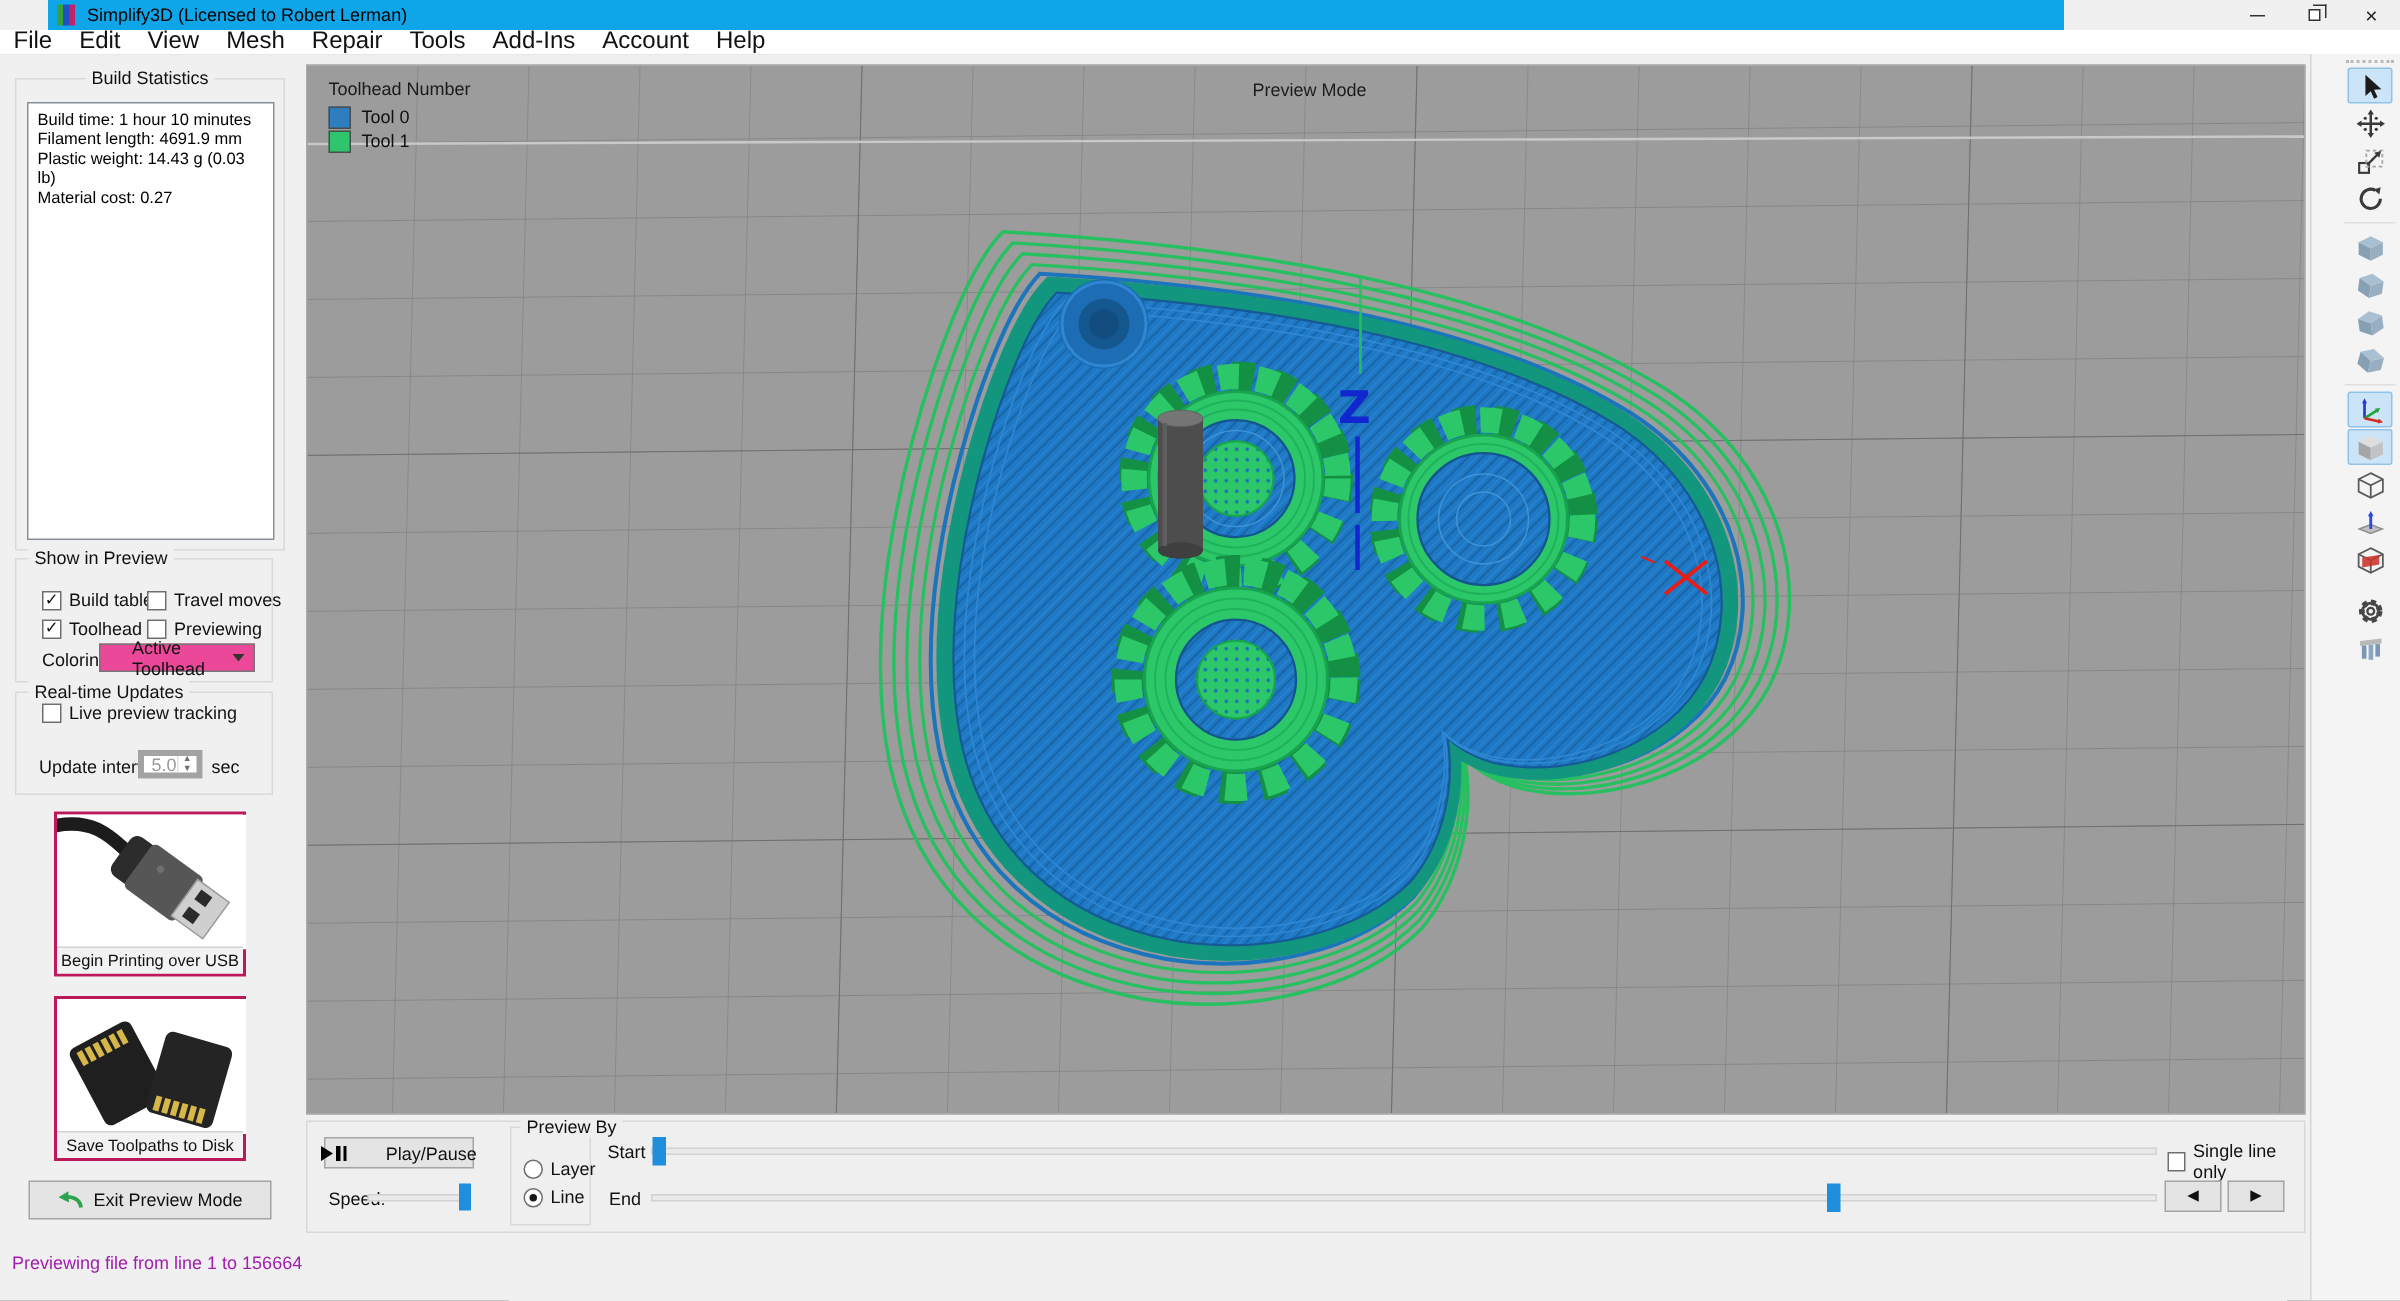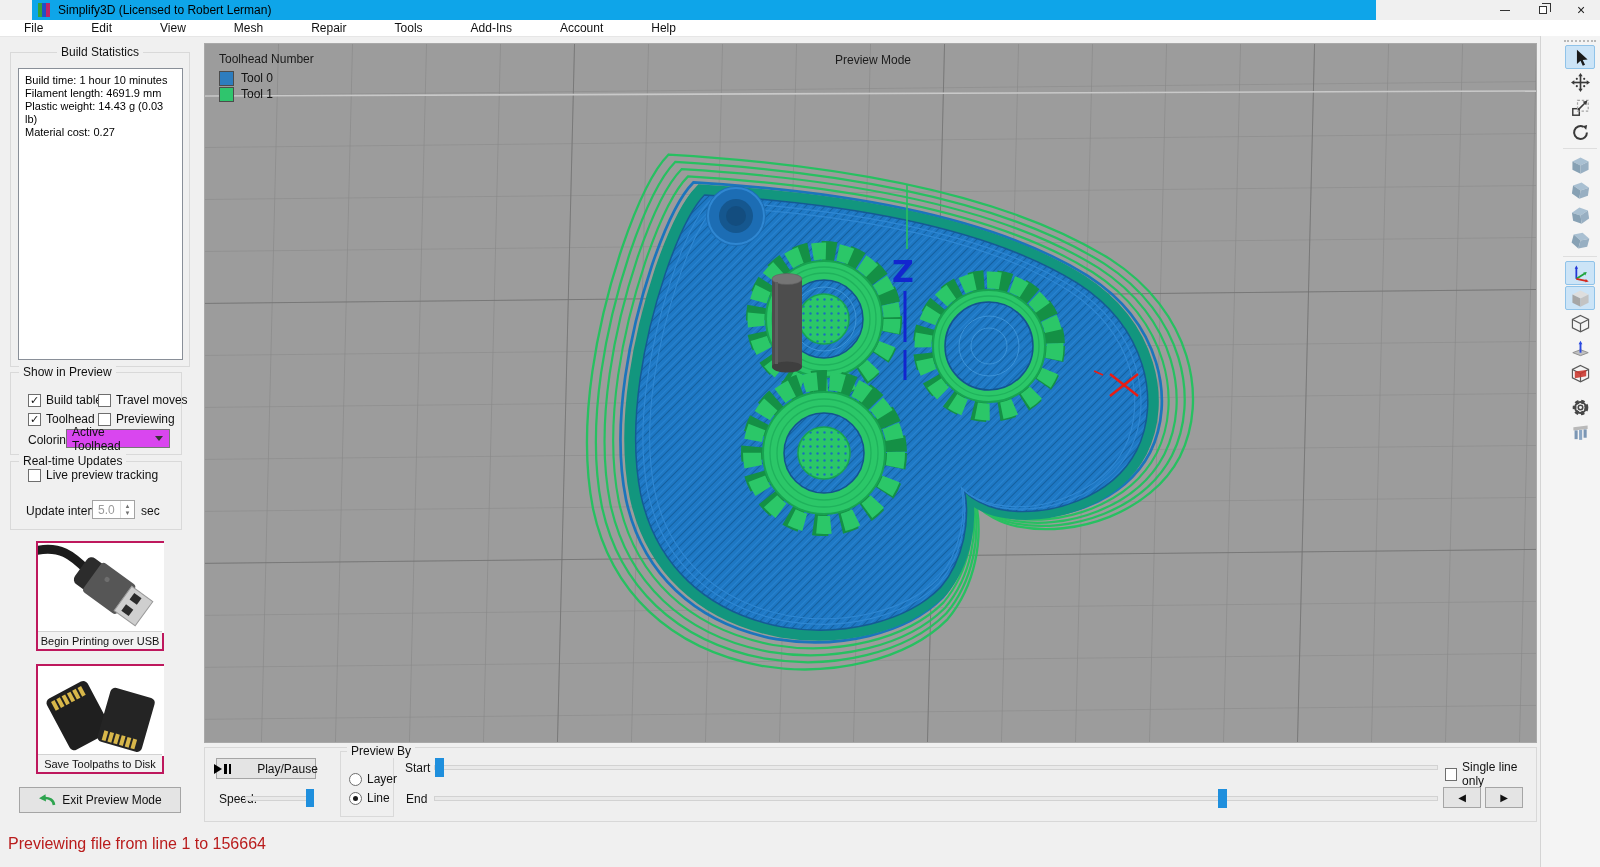--- a/index.html
+++ b/index.html
@@ -12,34 +12,34 @@
   #titlebar { left:0; top:0; width:1344px; height:20px; background:#0ea5e9;margin-left:32px; }
   #appicon { left:6px; top:3px; width:14px; height:14px; display:flex; }
   #appicon i { display:block; width:4px; height:14px; }
   #title-text { left:26px; top:3px; font-size:12px; color:#000; }
   .wctl { top:0; width:30px; height:20px; display:flex; align-items:center; justify-content:center; color:#222; }
   #btn-min span { display:block; width:10px; height:1px; background:#333; }
   #btn-restore span { display:block; width:8px; height:8px; border:1px solid #333; position:relative; background:#fff; }
   #btn-restore span:before { content:""; position:absolute; left:2px; top:-4px; width:8px; height:8px; border:1px solid #333; border-bottom:none; border-left:none; }
   #btn-close { font-size:14px; }
   #menubar { left:0; top:20px; width:1600px; height:17px; background:#ffffff; display:flex; align-items:center; border-bottom:1px solid #e6e6e6; }
-  #menubar span { padding:0 24px; font-size:12px; color:#111; }
+  #menubar span { padding:0 9px; font-size:16px; color:#111; }
 
   
   .groupbox { position:absolute; border:1px solid #d9d9d9; background:transparent; }
   .groupbox>.gtitle { position:absolute; top:-8px; left:8px; background:#f0f0f0; padding:0 4px; font-size:12px; color:#111; white-space:nowrap; }
   .gtitle.centered { left:50%; transform:translateX(-50%); }
   #stats-box { left:18px; top:68px; width:165px; height:292px; background:#ffffff; border:1px solid #898f98; padding:5px 6px; font-size:11px; line-height:13px; color:#000; }
   .cb,.radio { position:absolute; display:flex; align-items:center; gap:5px; font-size:12px; color:#111; cursor:default; }
   .cbbox { width:13px; height:13px; background:#fff; border:1px solid #6e6e6e; display:flex; align-items:center; justify-content:center; font-size:11px; line-height:11px; color:#111; }
   .rbox { width:13px; height:13px; border:1px solid #6e6e6e; border-radius:50%; background:#fff; position:relative; }
   .rbox.sel:after { content:""; position:absolute; left:3px; top:3px; width:5px; height:5px; border-radius:50%; background:#1a1a1a; }
-  .combo { position:absolute; background:#d946ef; border:1px solid #767676; display:flex; align-items:center; font-size:12px; padding-left:5px; }
+  .combo { position:absolute; background:#ec4899; border:1px solid #767676; display:flex; align-items:center; font-size:12px; padding-left:21px; }
   .combo .arr { margin-left:auto; margin-right:6px; width:0; height:0; border-left:4px solid transparent; border-right:4px solid transparent; border-top:5px solid #333; }
-  .spin { position:absolute; background:#fff; border:1px solid #a3a3a3; color:#9a9a9a; font-size:12px; display:flex; align-items:center; padding-left:5px; }
+  .spin { position:absolute; background:#fff; border:4px solid #a3a3a3; color:#9a9a9a; font-size:12px; display:flex; align-items:center; padding-left:5px; }
   .spin .arrows { margin-left:auto; width:14px; height:100%; border-left:1px solid #e0e0e0; display:flex; flex-direction:column; align-items:center; justify-content:center; font-size:6px; color:#707070; line-height:7px; }
   .imgbtn { position:absolute; width:128px; height:110px; background:#fff; border:2px solid #be185d; }
   .imgbtn .cap { position:absolute; left:0; bottom:0; width:100%; height:18px; background:#f2f2f2; border-top:1px solid #d2d2d2; font-size:11px; display:flex; align-items:center; justify-content:center; color:#111; }
   .pushbtn { position:absolute; background:#e4e4e4; border:1px solid #a5a5a5; display:flex; align-items:center; justify-content:center; gap:6px; font-size:12px; color:#111; }
 
   
   #viewport { left:204px; top:43px; width:1333px; height:700px; border:1px solid #a9a9a9; background:#9c9c9c; }
   #viewport svg.scene { position:absolute; left:0; top:0; }
   #legend { left:14px; top:8px; }
   #legend .lt { font-size:12px; color:#1a1a1a; margin-bottom:4px; }
@@ -61,21 +61,21 @@
 
   
   #rtoolbar { left:1540px; top:36px; width:60px; height:831px; background:#f4f4f4; border-left:1px solid #d4d4d4; padding-top:4px; }
   #rtoolbar .tgrip { width:32px; margin:0 0 3px 23px; border-top:2px dotted #b8b8b8; }
   .titem { width:30px; height:24px; margin:1px 0 1px 24px; display:flex; align-items:center; justify-content:center; border:1px solid transparent; border-radius:2px; }
   .titem svg { width:19px; height:19px; }
   .titem.active { background:#cce4f7; border-color:#90c3e9; }
   .tsep { width:34px; margin:4px 0 4px 22px; border-top:1px solid #dedede; }
   .tgap { height:8px; }
 
-  #statusbar-text { left:8px; top:835px; font-size:16px; color:#b91c1c; }
+  #statusbar-text { left:8px; top:835px; font-size:12px; color:#a21caf; }
   .cubeBlue { --t:#a9c0d2; --l:#87a1b4; --r:#98afc2; }
   .cubeGray { --t:#dedede; --l:#a6a6a6; --r:#c3c3c3; }
 </style>
 </head>
 <body>
 
 <svg width="0" height="0" style="position:absolute">
   <defs>
     <g id="cube3d">
       <polygon points="8,1.2 14.8,4.6 8,8 1.2,4.6" fill="var(--t)"></polygon>

